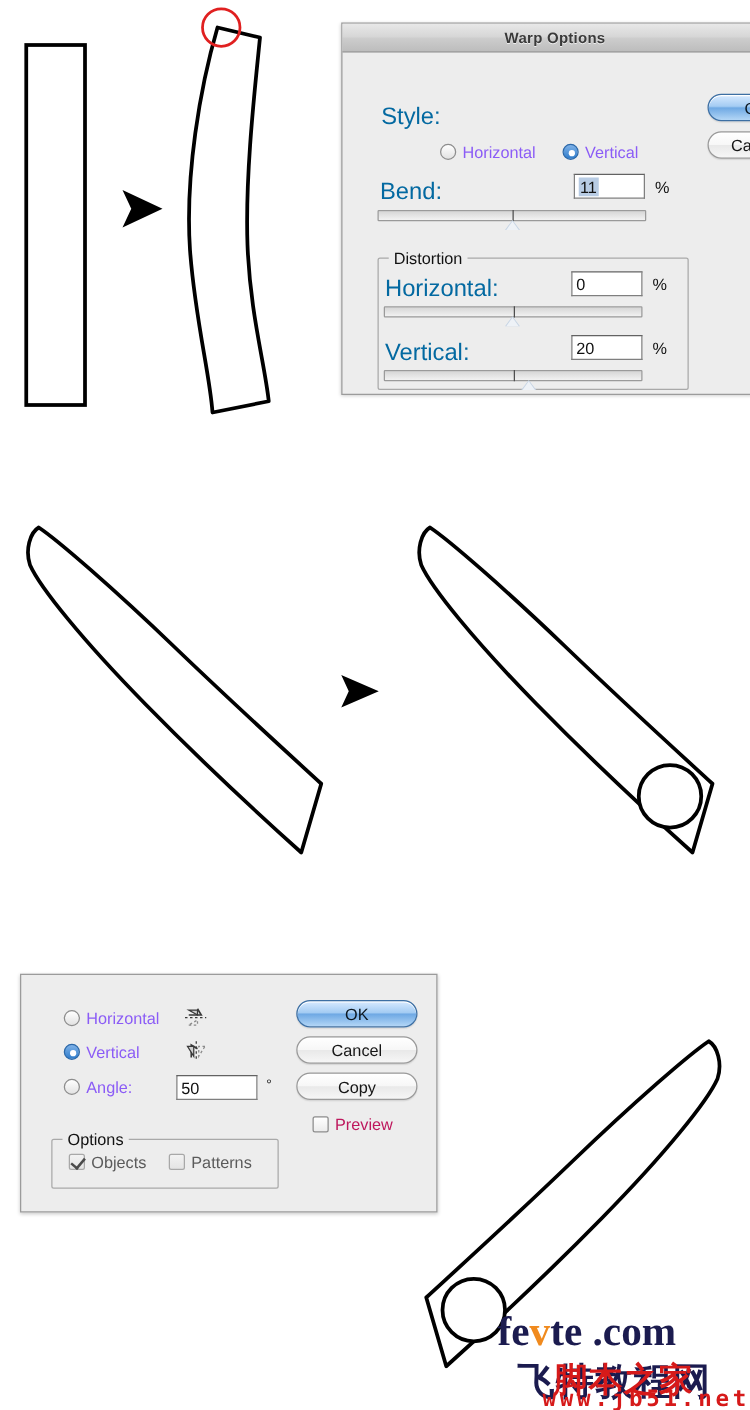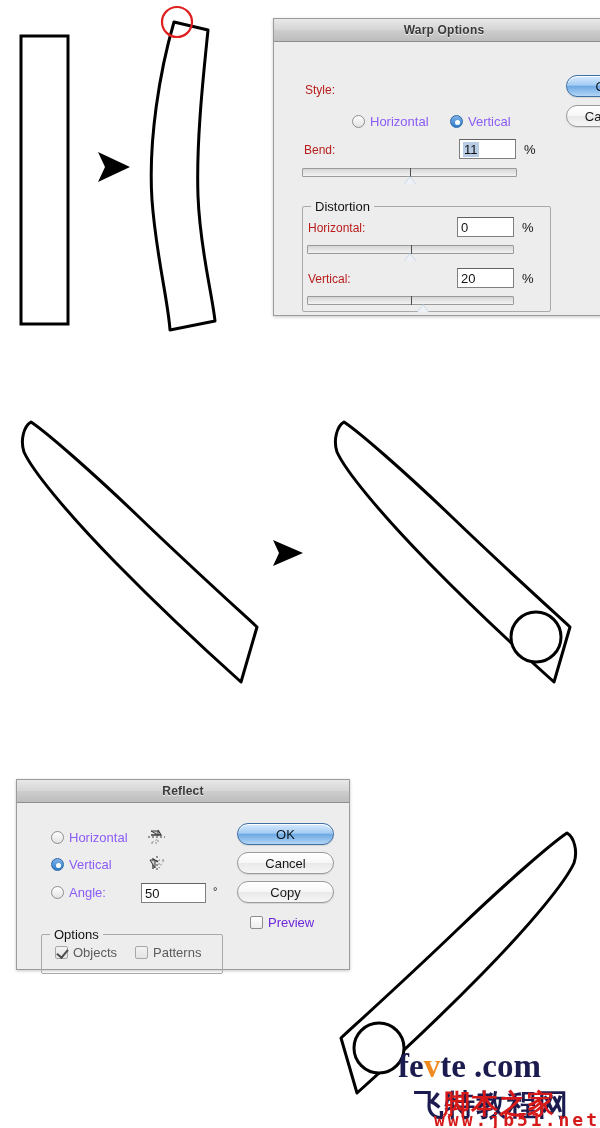--- a/index.html
+++ b/index.html
@@ -39,21 +39,21 @@
     align-items: center;
     justify-content: center;
     font-size: 12px;
     font-weight: bold;
     color: #3a3a3a;
     text-shadow: 0 1px 0 rgba(255,255,255,0.7);
     letter-spacing: .2px;
   }
   .dlg-body { position: relative; }
 
-  .lbl { font-size: 12px; color: #b91c1c; text-align: right; }
+  .lbl { font-size: 19px; color: #0369a1; text-align: right; }
 
   
   .groupbox {
     position: absolute;
     border: 1px solid #a9a9a9;
     border-radius: 2px;
   }
   .group-title {
     position: absolute;
     top: -8px; left: 8px;
@@ -131,21 +131,21 @@
   .checkbox { position:absolute; display:flex; align-items:center; }
   .checkbox .box {
     width: 13px; height: 13px;
     background: linear-gradient(to bottom, #ffffff, #ececec);
     border: 1px solid #8d8d8d;
     border-radius: 2px;
     box-sizing: border-box;
     position: relative;
     flex: 0 0 auto;
   }
-  .checkbox .ctext { font-size:13px; margin-left:5px; color:#6d28d9; }
+  .checkbox .ctext { font-size:13px; margin-left:5px; color:#be185d; }
   .checkbox.dim .box { background: linear-gradient(to bottom,#f2f2f2,#e4e4e4); border-color:#a8a8a8; }
   .checkbox.dim .ctext { color:#5b5b5b; }
   .checkbox.on .box::after {
     content:"";
     position:absolute; left:3px; top:0px;
     width:5px; height:9px;
     border: solid #4a4a4a;
     border-width: 0 2px 2px 0;
     transform: rotate(40deg);
   }
@@ -341,23 +341,20 @@
       <div class="btn default" style="left:292px; top:33px; width:78px; height:22px;">
         <span>OK</span>
       </div>
       <div class="btn" style="left:292px; top:63px; width:78px; height:22px;">
         <span>Cancel</span>
       </div>
     </div>
   </div>
 
   <div class="dialog" style="left:16px; top:779px; width:332px; height:189px;">
-    <div class="titlebar">
-      <span>Reflect</span>
-    </div>
     <div class="dlg-body" style="height:166px;">
 
 
       <div class="radio" style="left:34px; top:27px;">
         <span class="dot"></span>
         <span class="rtext">Horizontal</span>
       </div>
       <svg style="position:absolute; left:130px; top:25px;" width="19" height="18" viewBox="0 0 19 18">
         <path d="M4 7 L14 7 L11 2" fill="none" stroke="#3a3a3a" stroke-width="1.3"></path>
         <path d="M4 3 L11 3 L11 7 Z" fill="#cfcfcf" stroke="#3a3a3a" stroke-width="1"></path>

